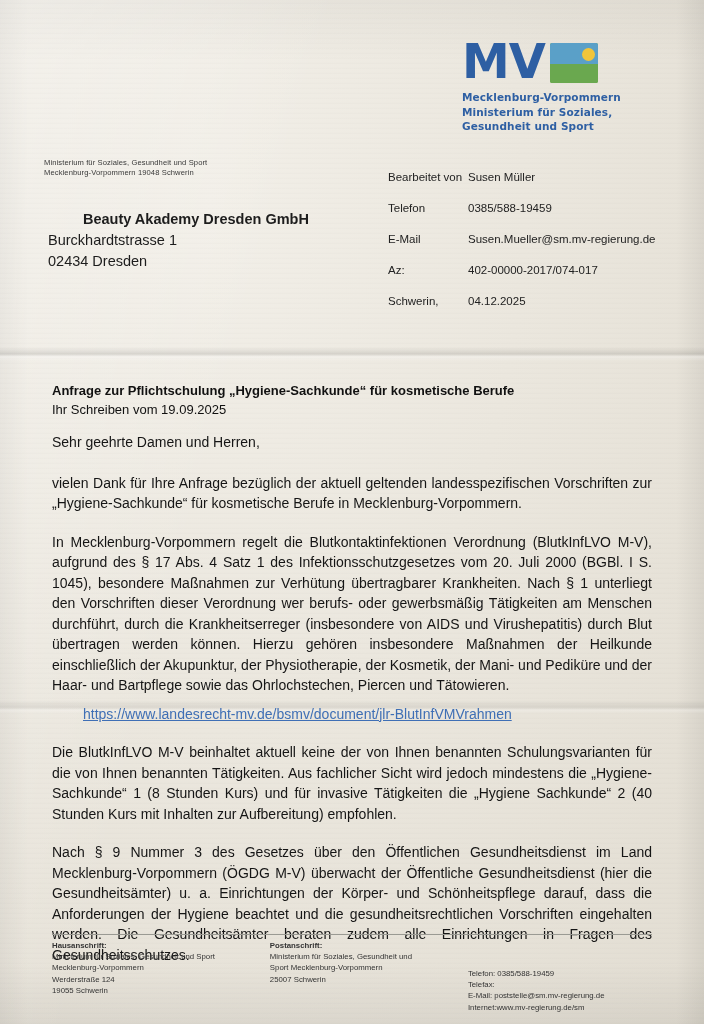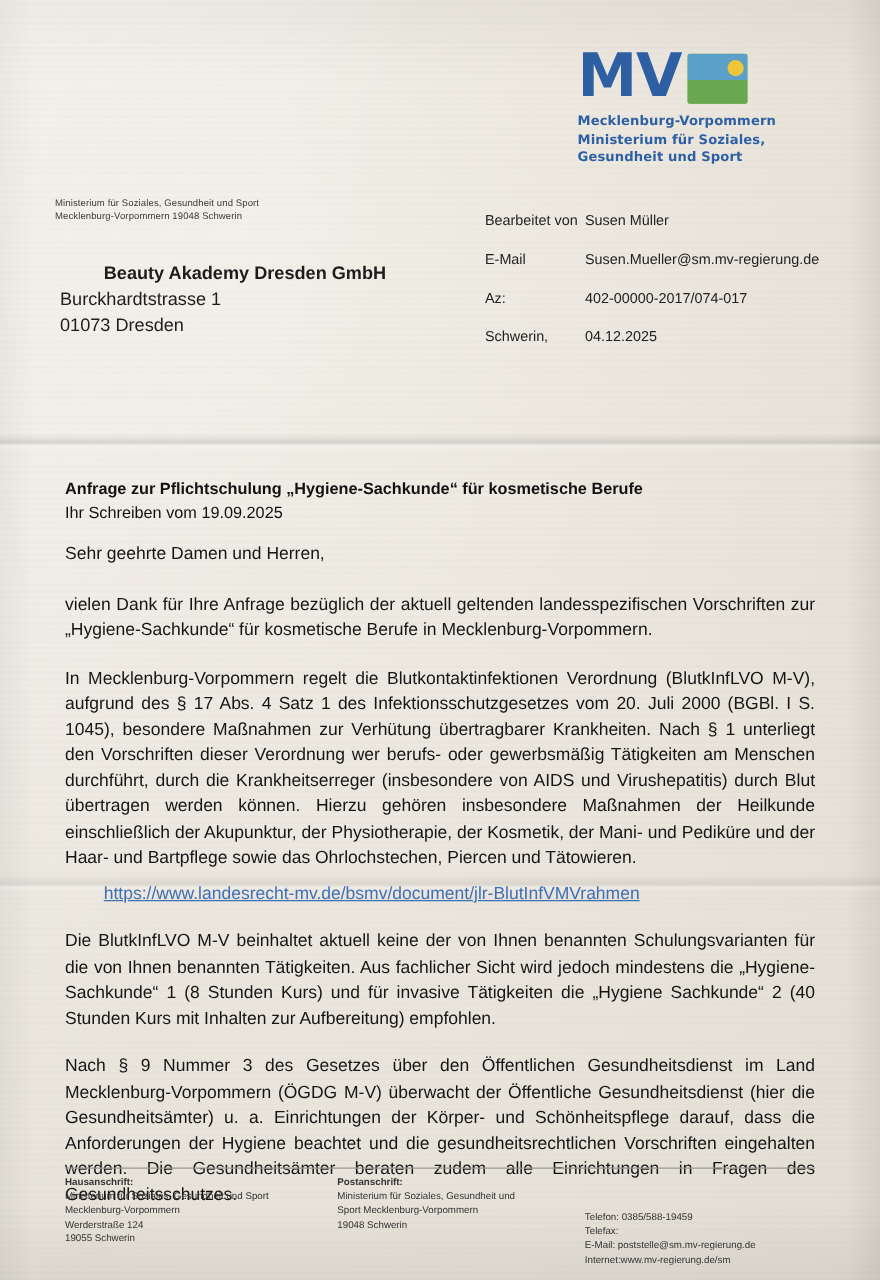--- a/index.html
+++ b/index.html
@@ -212,27 +212,31 @@
   </div>
 
   <div class="sender-line">
     <div>Ministerium für Soziales, Gesundheit und Sport</div>
     <div>Mecklenburg-Vorpommern 19048 Schwerin</div>
   </div>
 
   <div class="recipient">
     <div class="name">Beauty Akademy Dresden GmbH</div>
     <div>Burckhardtstrasse 1</div>
-    <div>01073 Dresden</div>
+    <div>02434 Dresden</div>
   </div>
 
   <div class="meta">
     <div class="meta-row">
       <div class="k">Bearbeitet von</div>
       <div class="v">Susen Müller</div>
+    </div>
+    <div class="meta-row">
+      <div class="k">Telefon</div>
+      <div class="v">0385/588-19459</div>
     </div>
     <div class="meta-row">
       <div class="k">E-Mail</div>
       <div class="v">Susen.Mueller@sm.mv-regierung.de</div>
     </div>
     <div class="meta-row">
       <div class="k">Az:</div>
       <div class="v">402-00000-2017/074-017</div>
     </div>
     <div class="meta-row">
@@ -263,21 +267,21 @@
       <div class="h">Hausanschrift:</div>
       <div>Ministerium für Soziales, Gesundheit und Sport</div>
       <div>Mecklenburg-Vorpommern</div>
       <div>Werderstraße 124</div>
       <div>19055 Schwerin</div>
     </div>
     <div class="col c2">
       <div class="h">Postanschrift:</div>
       <div>Ministerium für Soziales, Gesundheit und</div>
       <div>Sport Mecklenburg-Vorpommern</div>
-      <div>19048 Schwerin</div>
+      <div>25007 Schwerin</div>
     </div>
     <div class="col c3">
       <div>Telefon: 0385/588-19459</div>
       <div>Telefax:</div>
       <div>E-Mail:  poststelle@sm.mv-regierung.de</div>
       <div>Internet:www.mv-regierung.de/sm</div>
     </div>
   </div>
 
 </div>

